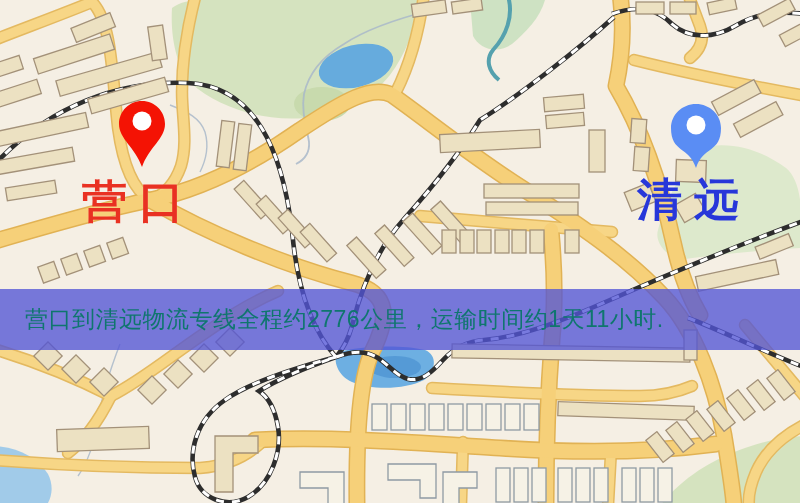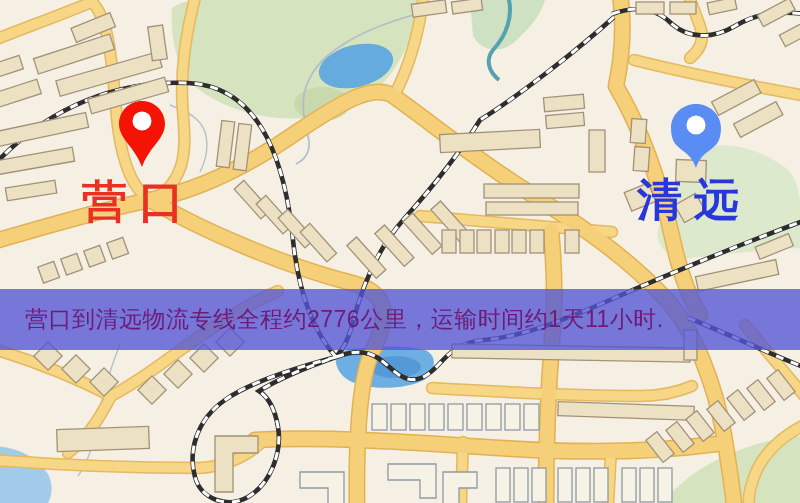--- a/index.html
+++ b/index.html
@@ -220,16 +220,16 @@
     <path d="M696,168 C689,146 671,153 671,128 C671,114.7 682.2,104 696,104 C709.8,104 721,114.7 721,128 C721,153 703,146 696,168 Z" fill="#5c8df0"></path>
     <circle cx="696" cy="125" r="9.5" fill="#ffffff"></circle>
   </g>
 </svg>
 
 <div class="place-label label-destination" style="color:#2737d9;">清远</div>
 
 <div class="place-label label-origin" style="color:#e93122;">营口</div>
 
 <div class="banner">
-  <span style="color:#701a75;text-align:center;">营口到清远物流专线全程约2776公里，运输时间约1天11小时.</span>
+  <span style="color:#0f766e;text-align:center;">营口到清远物流专线全程约2776公里，运输时间约1天11小时.</span>
 </div>
 
 </div>
 
 </body></html>

